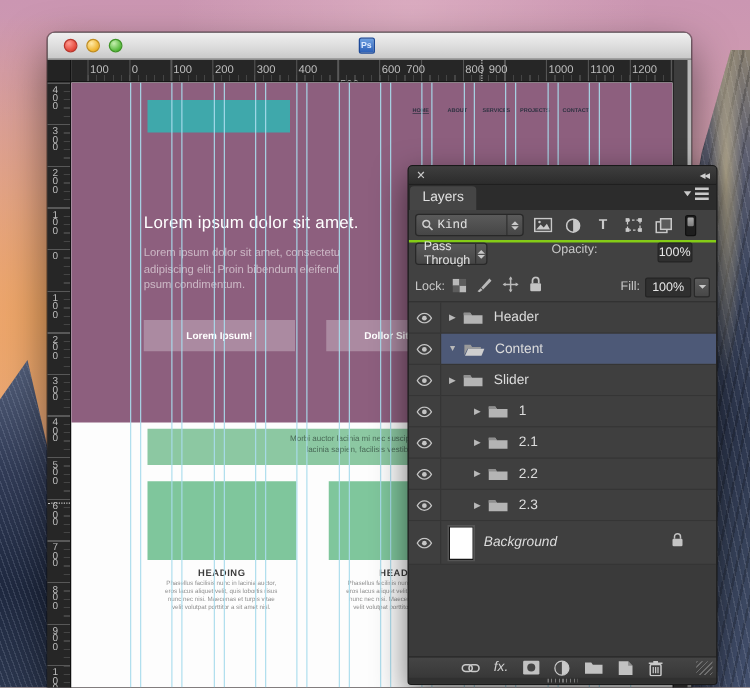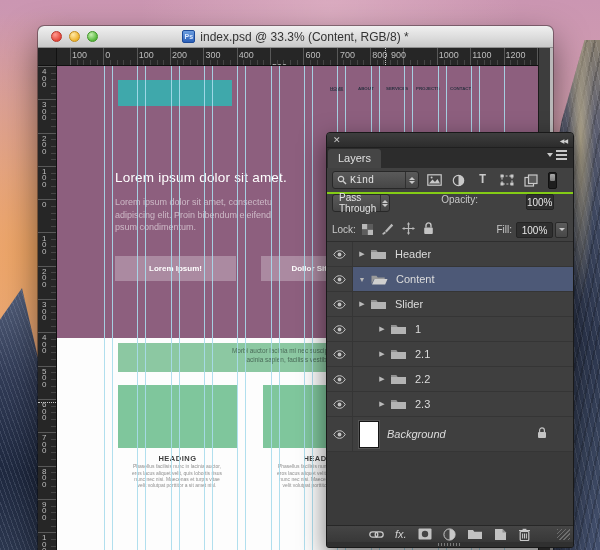--- a/index.html
+++ b/index.html
@@ -163,35 +163,34 @@
   <div class="mtn-left"></div>
 
   <div class="window">
     <div class="titlebar">
       <div class="lights">
         <span class="light red"></span>
         <span class="light yellow"></span>
         <span class="light green"></span>
       </div>
       <span class="doc-icon">Ps</span>
-      <span class="title-text">index.psd @ 33.3% (Content, RGB/8) *</span>
     </div>
 
     <div class="ruler-corner"></div>
     <div class="ruler-h" id="rulerH">
       <div class="mouse-x" style="left:328px"></div>
     <span class="rlabel" style="left: 15px;">100</span>
         <span class="rlabel" style="left: 48.35px;">0</span>
         <span class="rlabel" style="left: 81.7px;">100</span>
         <span class="rlabel" style="left: 115.05px;">200</span>
         <span class="rlabel" style="left: 148.4px;">300</span>
         <span class="rlabel" style="left: 181.75px;">400</span>
         <span class="rlabel" style="left: 215.1px; margin-top: 12px;">500</span>
         <span class="rlabel" style="left: 248.45px;">600</span>
-        <span class="rlabel" style="left: 283px;">700</span>
+        <span class="rlabel" style="left: 268px;">700</span>
         <span class="rlabel" style="left: 315.15px;">800</span>
         <span class="rlabel" style="left: 334px;">900</span>
         <span class="rlabel" style="left: 381.85px;">1000</span>
         <span class="rlabel" style="left: 415.2px;">1100</span>
         <span class="rlabel" style="left: 448.55px;">1200</span>
       </div>
     <div class="ruler-v" id="rulerV">
       <div class="mouse-y" style="top:336px"></div>
     <span class="rvlabel" style="top: 3px;">4
 0

